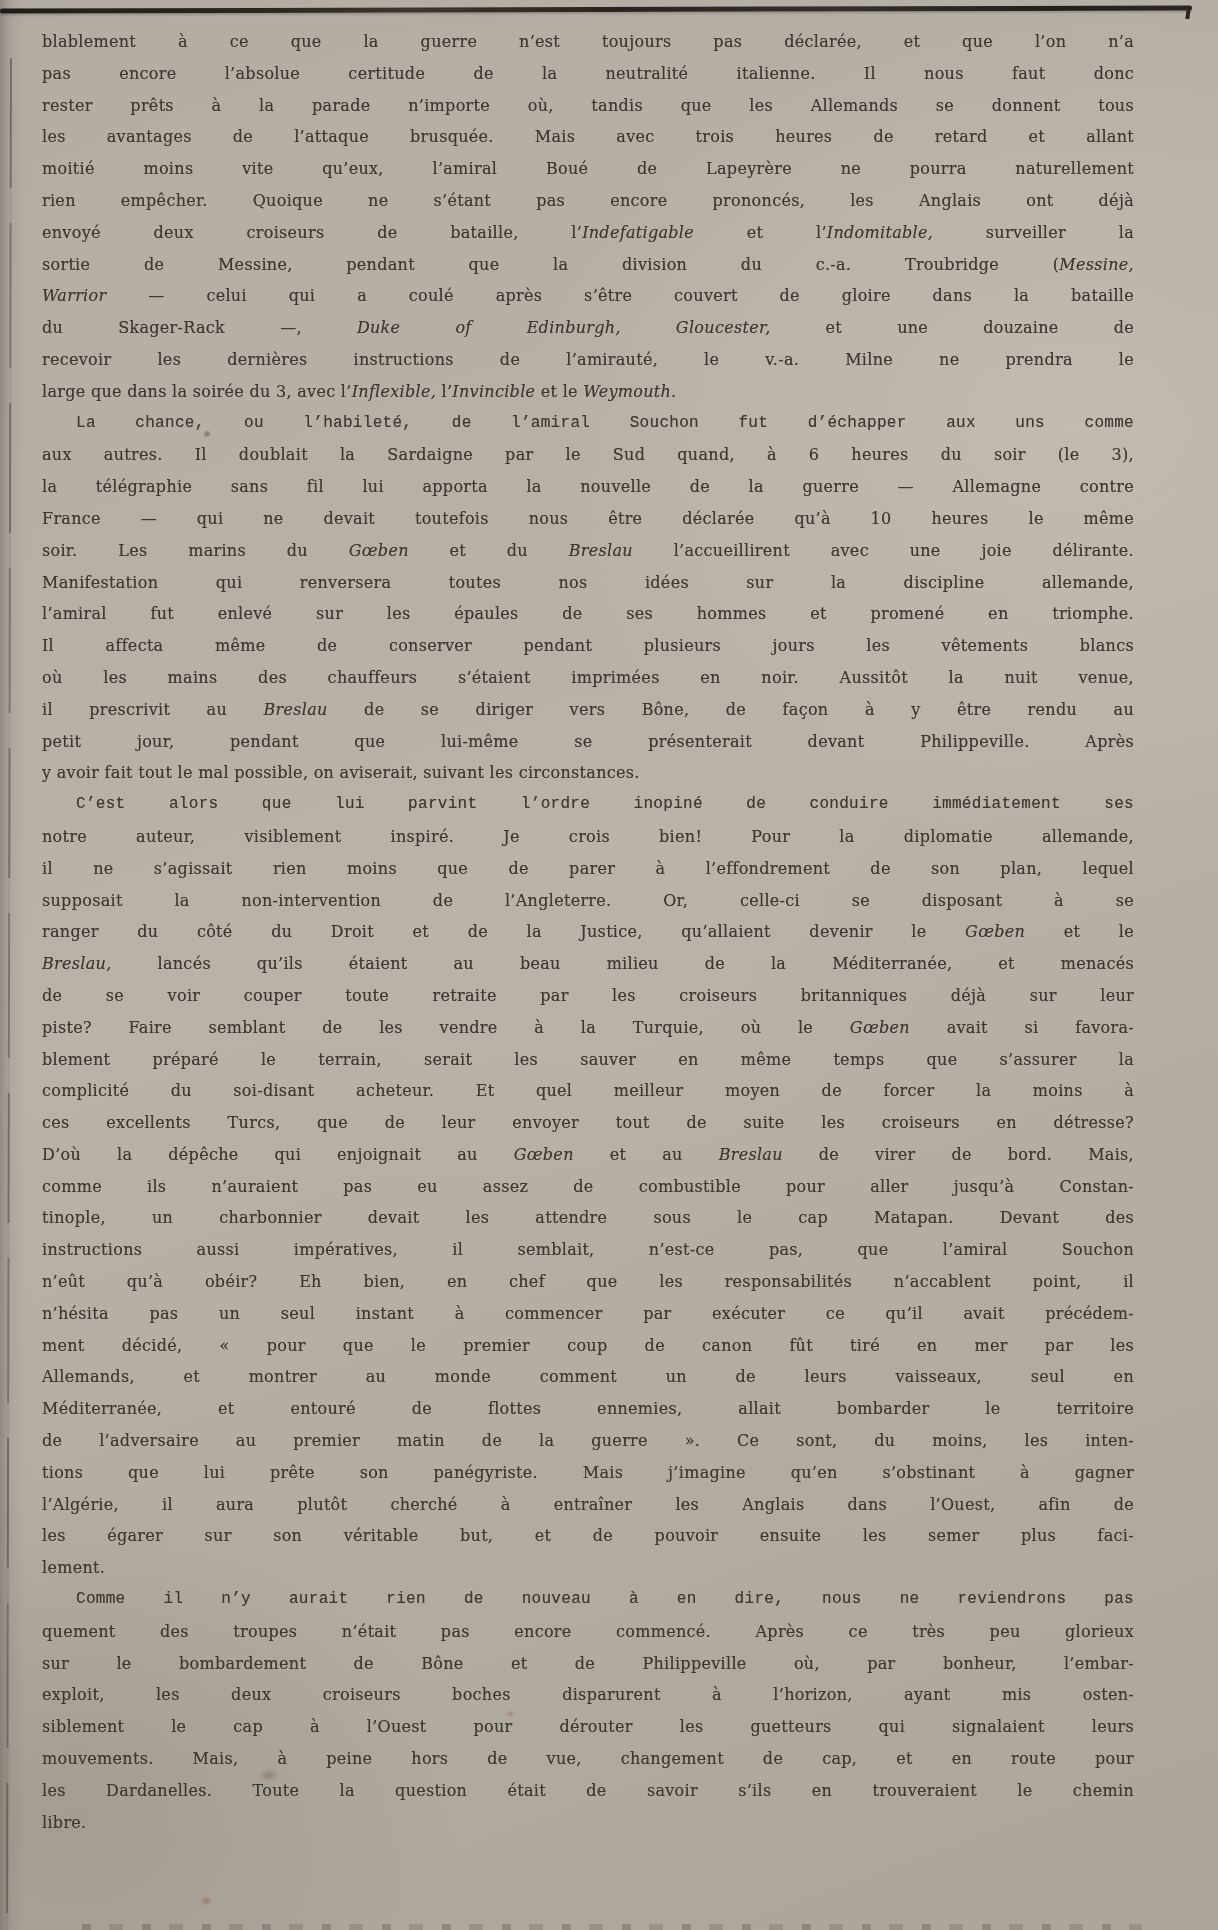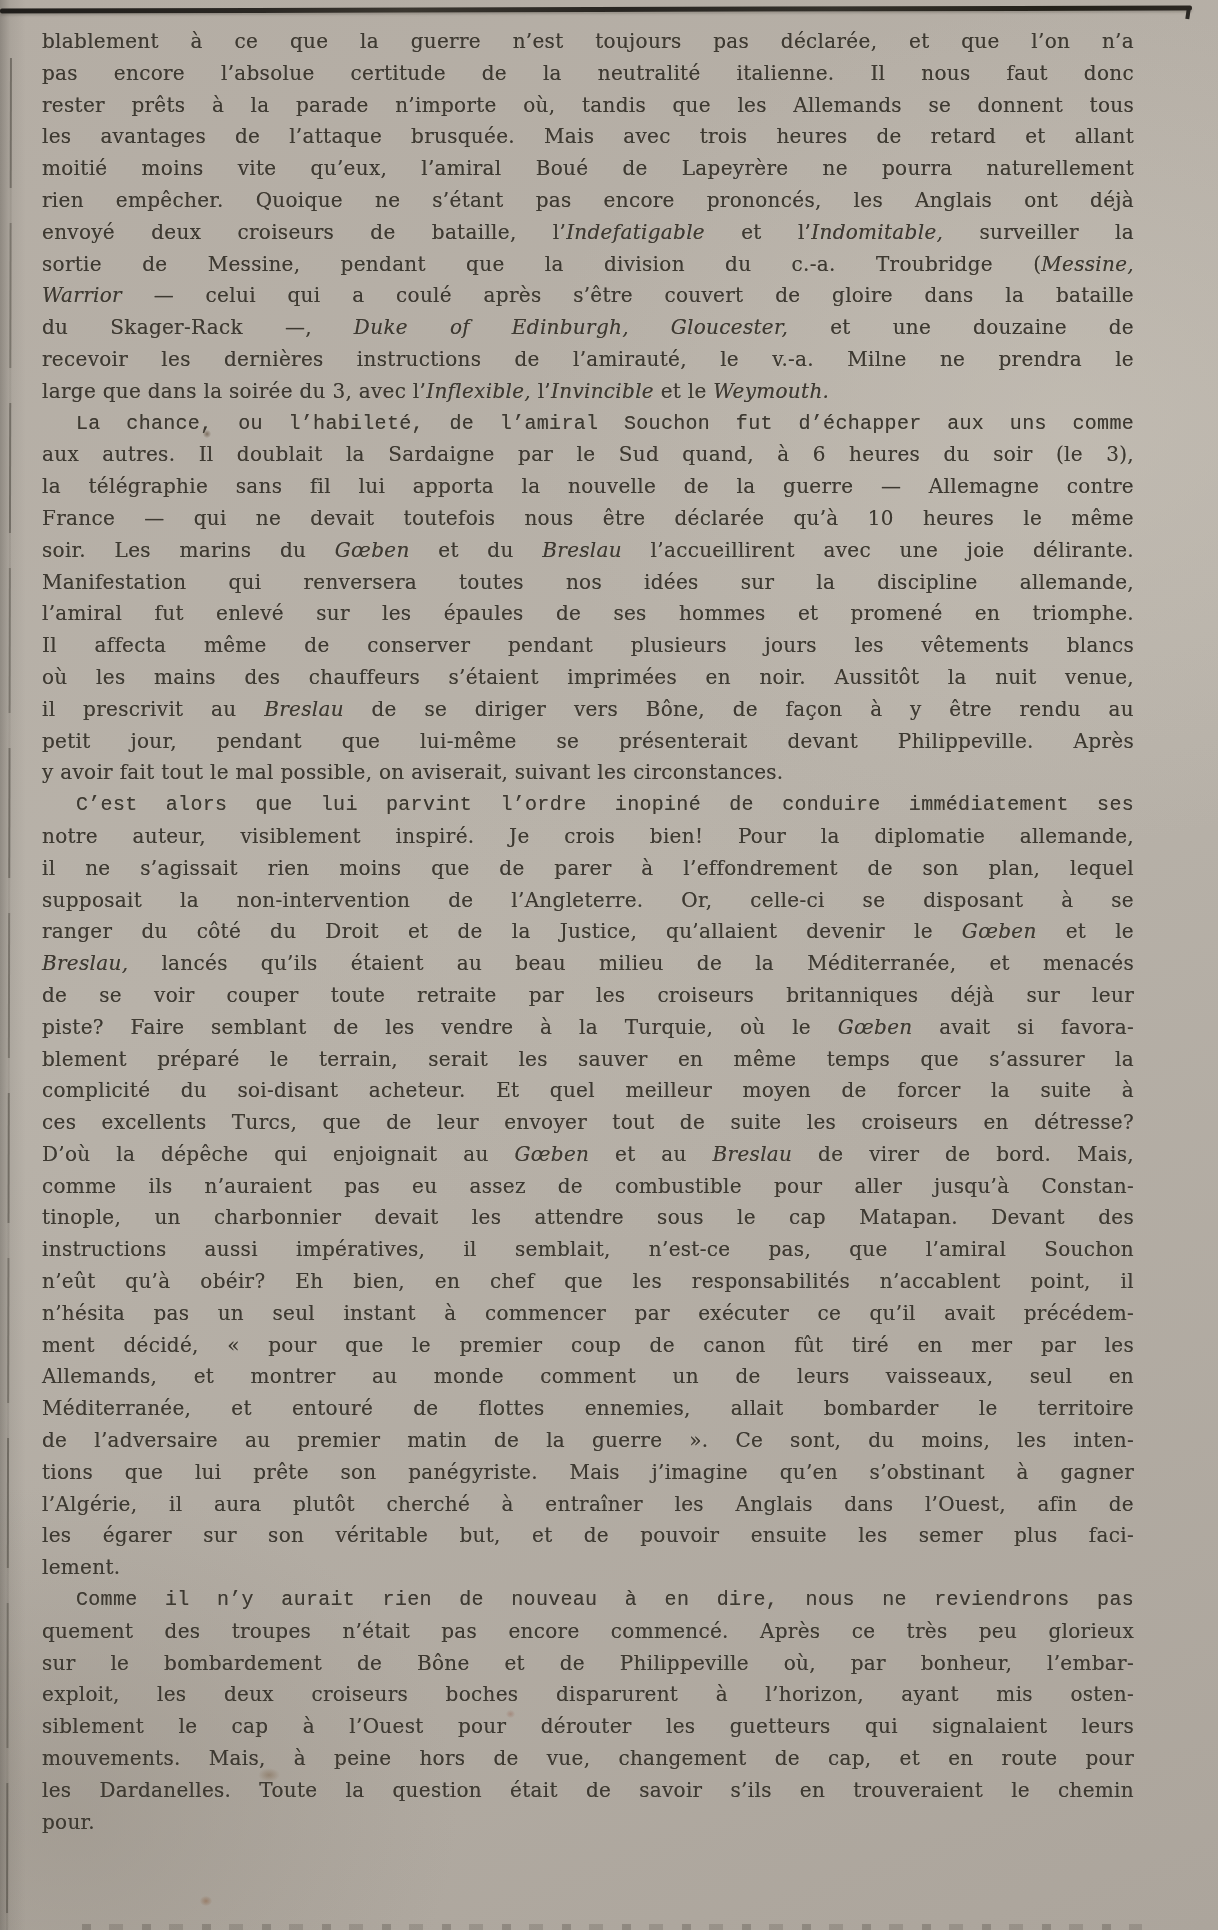--- a/index.html
+++ b/index.html
@@ -31,21 +31,21 @@
     position: absolute; left: 8px; top: 58px; bottom: 0; width: 2px;
     background: repeating-linear-gradient(180deg,
       rgba(70,66,58,0.55) 0px, rgba(70,66,58,0.55) 130px,
       rgba(70,66,58,0.12) 130px, rgba(70,66,58,0.12) 165px,
       rgba(70,66,58,0.48) 165px, rgba(70,66,58,0.48) 310px,
       rgba(70,66,58,0.10) 310px, rgba(70,66,58,0.10) 345px);
     transform: rotate(0.12deg);
   }
   .page-text {
     position: absolute; left: 42px; top: 26px; width: 1092px;
-    color: #3d3931; font-size: 20px; line-height: 31.8px; letter-spacing: 0.3px;
+    color: #3d3931; font-size: 16px; line-height: 31.8px; letter-spacing: 0.3px;
     text-shadow: 0 0 0.6px rgba(58,53,44,0.55);
   }
   .paragraph { margin: 0; }
   .line { text-align: justify; text-align-last: justify; white-space: normal; }
   .line.indent { text-indent: 34px; font-family: Liberation Mono, monospace; }
   .line.last { text-align-last: left; }
   .ship-name { font-style: italic; }
   .stain { position: absolute; border-radius: 50%; pointer-events: none; }
   .stain-1 { left: 258px; top: 1768px; width: 22px; height: 14px;
     background: radial-gradient(ellipse, rgba(106,74,42,0.35), rgba(106,74,42,0) 70%); }
@@ -104,21 +104,21 @@
     <div class="paragraph">
       <div class="line indent"><span>C’est alors que lui parvint l’ordre inopiné de conduire immédiatement ses</span></div>
       <div class="line"><span>notre auteur, visiblement inspiré. Je crois bien! Pour la diplomatie allemande,</span></div>
       <div class="line"><span>il ne s’agissait rien moins que de parer à l’effondrement de son plan, lequel</span></div>
       <div class="line"><span>supposait la non-intervention de l’Angleterre. Or, celle-ci se disposant à se</span></div>
       <div class="line"><span>ranger du côté du Droit et de la Justice, qu’allaient devenir le </span><span class="ship-name">Gœben</span><span> et le</span></div>
       <div class="line"><span class="ship-name">Breslau,</span><span> lancés qu’ils étaient au beau milieu de la Méditerranée, et menacés</span></div>
       <div class="line"><span>de se voir couper toute retraite par les croiseurs britanniques déjà sur leur</span></div>
       <div class="line"><span>piste? Faire semblant de les vendre à la Turquie, où le </span><span class="ship-name">Gœben</span><span> avait si favora-</span></div>
       <div class="line"><span>blement préparé le terrain, serait les sauver en même temps que s’assurer la</span></div>
-      <div class="line"><span>complicité du soi-disant acheteur. Et quel meilleur moyen de forcer la suite à</span></div>
+      <div class="line"><span>complicité du soi-disant acheteur. Et quel meilleur moyen de forcer la moins à</span></div>
       <div class="line"><span>ces excellents Turcs, que de leur envoyer tout de suite les croiseurs en détresse?</span></div>
       <div class="line"><span>D’où la dépêche qui enjoignait au </span><span class="ship-name">Gœben</span><span> et au </span><span class="ship-name">Breslau</span><span> de virer de bord. Mais,</span></div>
       <div class="line"><span>comme ils n’auraient pas eu assez de combustible pour aller jusqu’à Constan-</span></div>
       <div class="line"><span>tinople, un charbonnier devait les attendre sous le cap Matapan. Devant des</span></div>
       <div class="line"><span>instructions aussi impératives, il semblait, n’est-ce pas, que l’amiral Souchon</span></div>
       <div class="line"><span>n’eût qu’à obéir? Eh bien, en chef que les responsabilités n’accablent point, il</span></div>
       <div class="line"><span>n’hésita pas un seul instant à commencer par exécuter ce qu’il avait précédem-</span></div>
       <div class="line"><span>ment décidé, « pour que le premier coup de canon fût tiré en mer par les</span></div>
       <div class="line"><span>Allemands, et montrer au monde comment un de leurs vaisseaux, seul en</span></div>
       <div class="line"><span>Méditerranée, et entouré de flottes ennemies, allait bombarder le territoire</span></div>
@@ -129,21 +129,21 @@
       <div class="line last"><span>lement.</span></div>
     </div>
     <div class="paragraph">
       <div class="line indent"><span>Comme il n’y aurait rien de nouveau à en dire, nous ne reviendrons pas</span></div>
       <div class="line"><span>quement des troupes n’était pas encore commencé. Après ce très peu glorieux</span></div>
       <div class="line"><span>sur le bombardement de Bône et de Philippeville où, par bonheur, l’embar-</span></div>
       <div class="line"><span>exploit, les deux croiseurs boches disparurent à l’horizon, ayant mis osten-</span></div>
       <div class="line"><span>siblement le cap à l’Ouest pour dérouter les guetteurs qui signalaient leurs</span></div>
       <div class="line"><span>mouvements. Mais, à peine hors de vue, changement de cap, et en route pour</span></div>
       <div class="line"><span>les Dardanelles. Toute la question était de savoir s’ils en trouveraient le chemin</span></div>
-      <div class="line last"><span>pour.</span></div>
+      <div class="line last"><span>libre.</span></div>
     </div>
   </div>
 
 <div class="stain stain-1"></div>
 <div class="stain stain-2"></div>
 <div class="stain stain-3"></div>
 <div class="stain stain-4"></div>
 <div class="cutoff-next-line"></div>
 
 </body></html>

